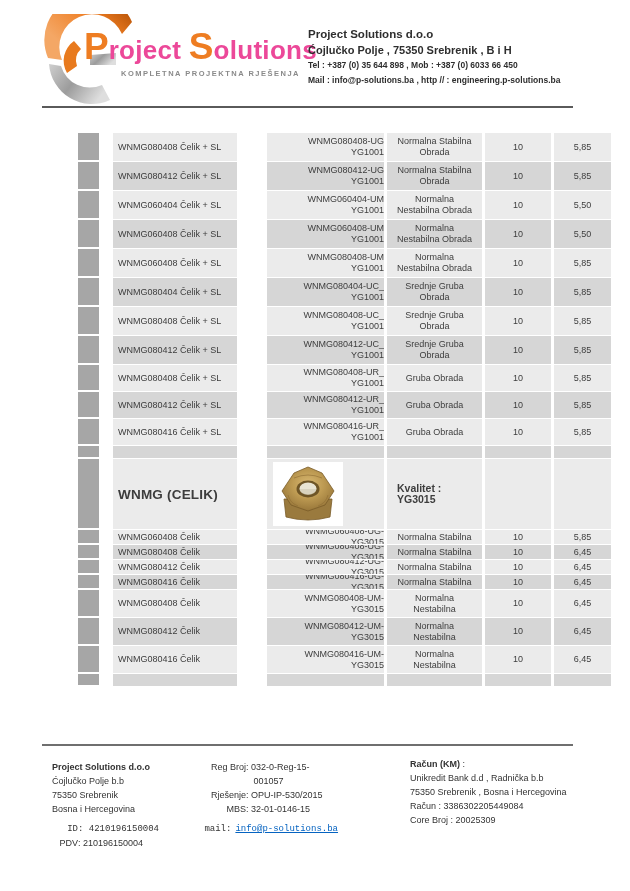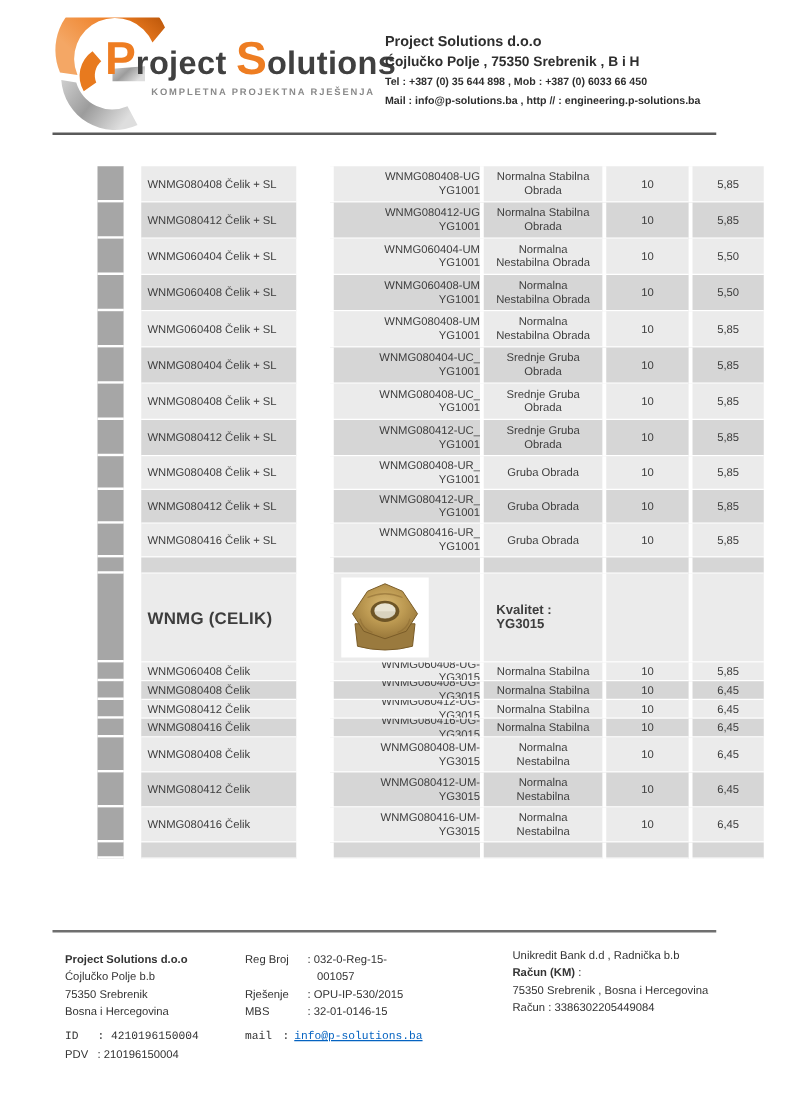--- a/index.html
+++ b/index.html
@@ -3,21 +3,21 @@
 <meta charset="utf-8">
 <style>
   html,body{margin:0;padding:0;background:#ffffff;}
   .page{position:relative;width:630px;height:891px;background:#fff;overflow:hidden;
         font-family:"Liberation Sans",sans-serif;color:#3d3d3d;}
 
   
   .swoosh{position:absolute;left:40px;top:14px;}
   .brand{position:absolute;left:84px;top:26px;width:216px;white-space:nowrap;}
   .brand .cap{font-size:37px;font-weight:700;color:#ee7d22;}
-  .brand .rest{font-size:26px;font-weight:600;color:#404040;letter-spacing:.3px;}
+  .brand .rest{font-size:26px;font-weight:600;color:#ec4899;letter-spacing:.3px;}
   .tagline{margin-top:1px;text-align:right;font-size:7.5px;font-weight:700;
            letter-spacing:1.5px;color:#8a8a8a;}
   .cohead{position:absolute;left:308px;top:28px;width:285px;}
   .co-name{font-size:11.5px;font-weight:700;color:#2e2e2e;}
   .co-addr{font-size:11px;font-weight:700;margin-top:4px;color:#2e2e2e;}
   .co-small{font-size:8.5px;font-weight:600;margin-top:3px;line-height:12px;color:#2e2e2e;}
   .hrule{position:absolute;left:42px;top:106px;width:531px;height:2px;background:#5a5a5a;}
 
   
   .ptable{position:absolute;left:42px;top:133px;width:518px;padding-left:36px;}
@@ -41,21 +41,21 @@
         padding-left:10px;font-weight:700;font-size:10.5px;}
 
   
   .fline{position:absolute;left:42px;top:744px;width:531px;height:1.5px;background:#6f6f6f;}
   .fcol{position:absolute;font-size:9px;line-height:14px;color:#333;}
   .f-left{left:52px;top:760px;width:140px;}
   .f-mid{left:196px;top:760px;width:165px;}
   .f-right{left:410px;top:757px;width:180px;}
   .fb{font-weight:700;}
   .kv{display:flex;}
-  .k{flex:0 0 auto;}
+  .k{flex:0 0 auto;text-align:right;}
   .k26{width:26px;} .k48{width:50px;} .k30{width:30px;}
   .v{white-space:pre-line;}
   .gaptop{margin-top:6px;font-family:Liberation Mono, monospace;}
   .mail{color:#0563c1;text-decoration:underline;}
   .sep{margin-right:4px;}
 </style>
 </head>
 <body>
 
 <div class="page">
@@ -344,21 +344,22 @@
       <span class="v">: 32-01-0146-15</span>
     </div>
     <div class="kv gaptop">
       <span class="k k30">mail</span>
       <span class="sep">:</span>
       <a class="mail" href="#">info@p-solutions.ba</a>
     </div>
   </div>
 
   <div class="fcol f-right">
-    <div>Unikredit Bank d.d , Radnička b.b</div>
     <div>
       <span class="fb">Račun (KM)</span>
       <span>:</span>
     </div>
+    <div>Unikredit Bank d.d , Radnička b.b</div>
     <div>75350 Srebrenik , Bosna i Hercegovina</div>
     <div>Račun : 3386302205449084</div>
+    <div>Core Broj : 20025309</div>
   </div>
 </div>
 
 </body></html>

